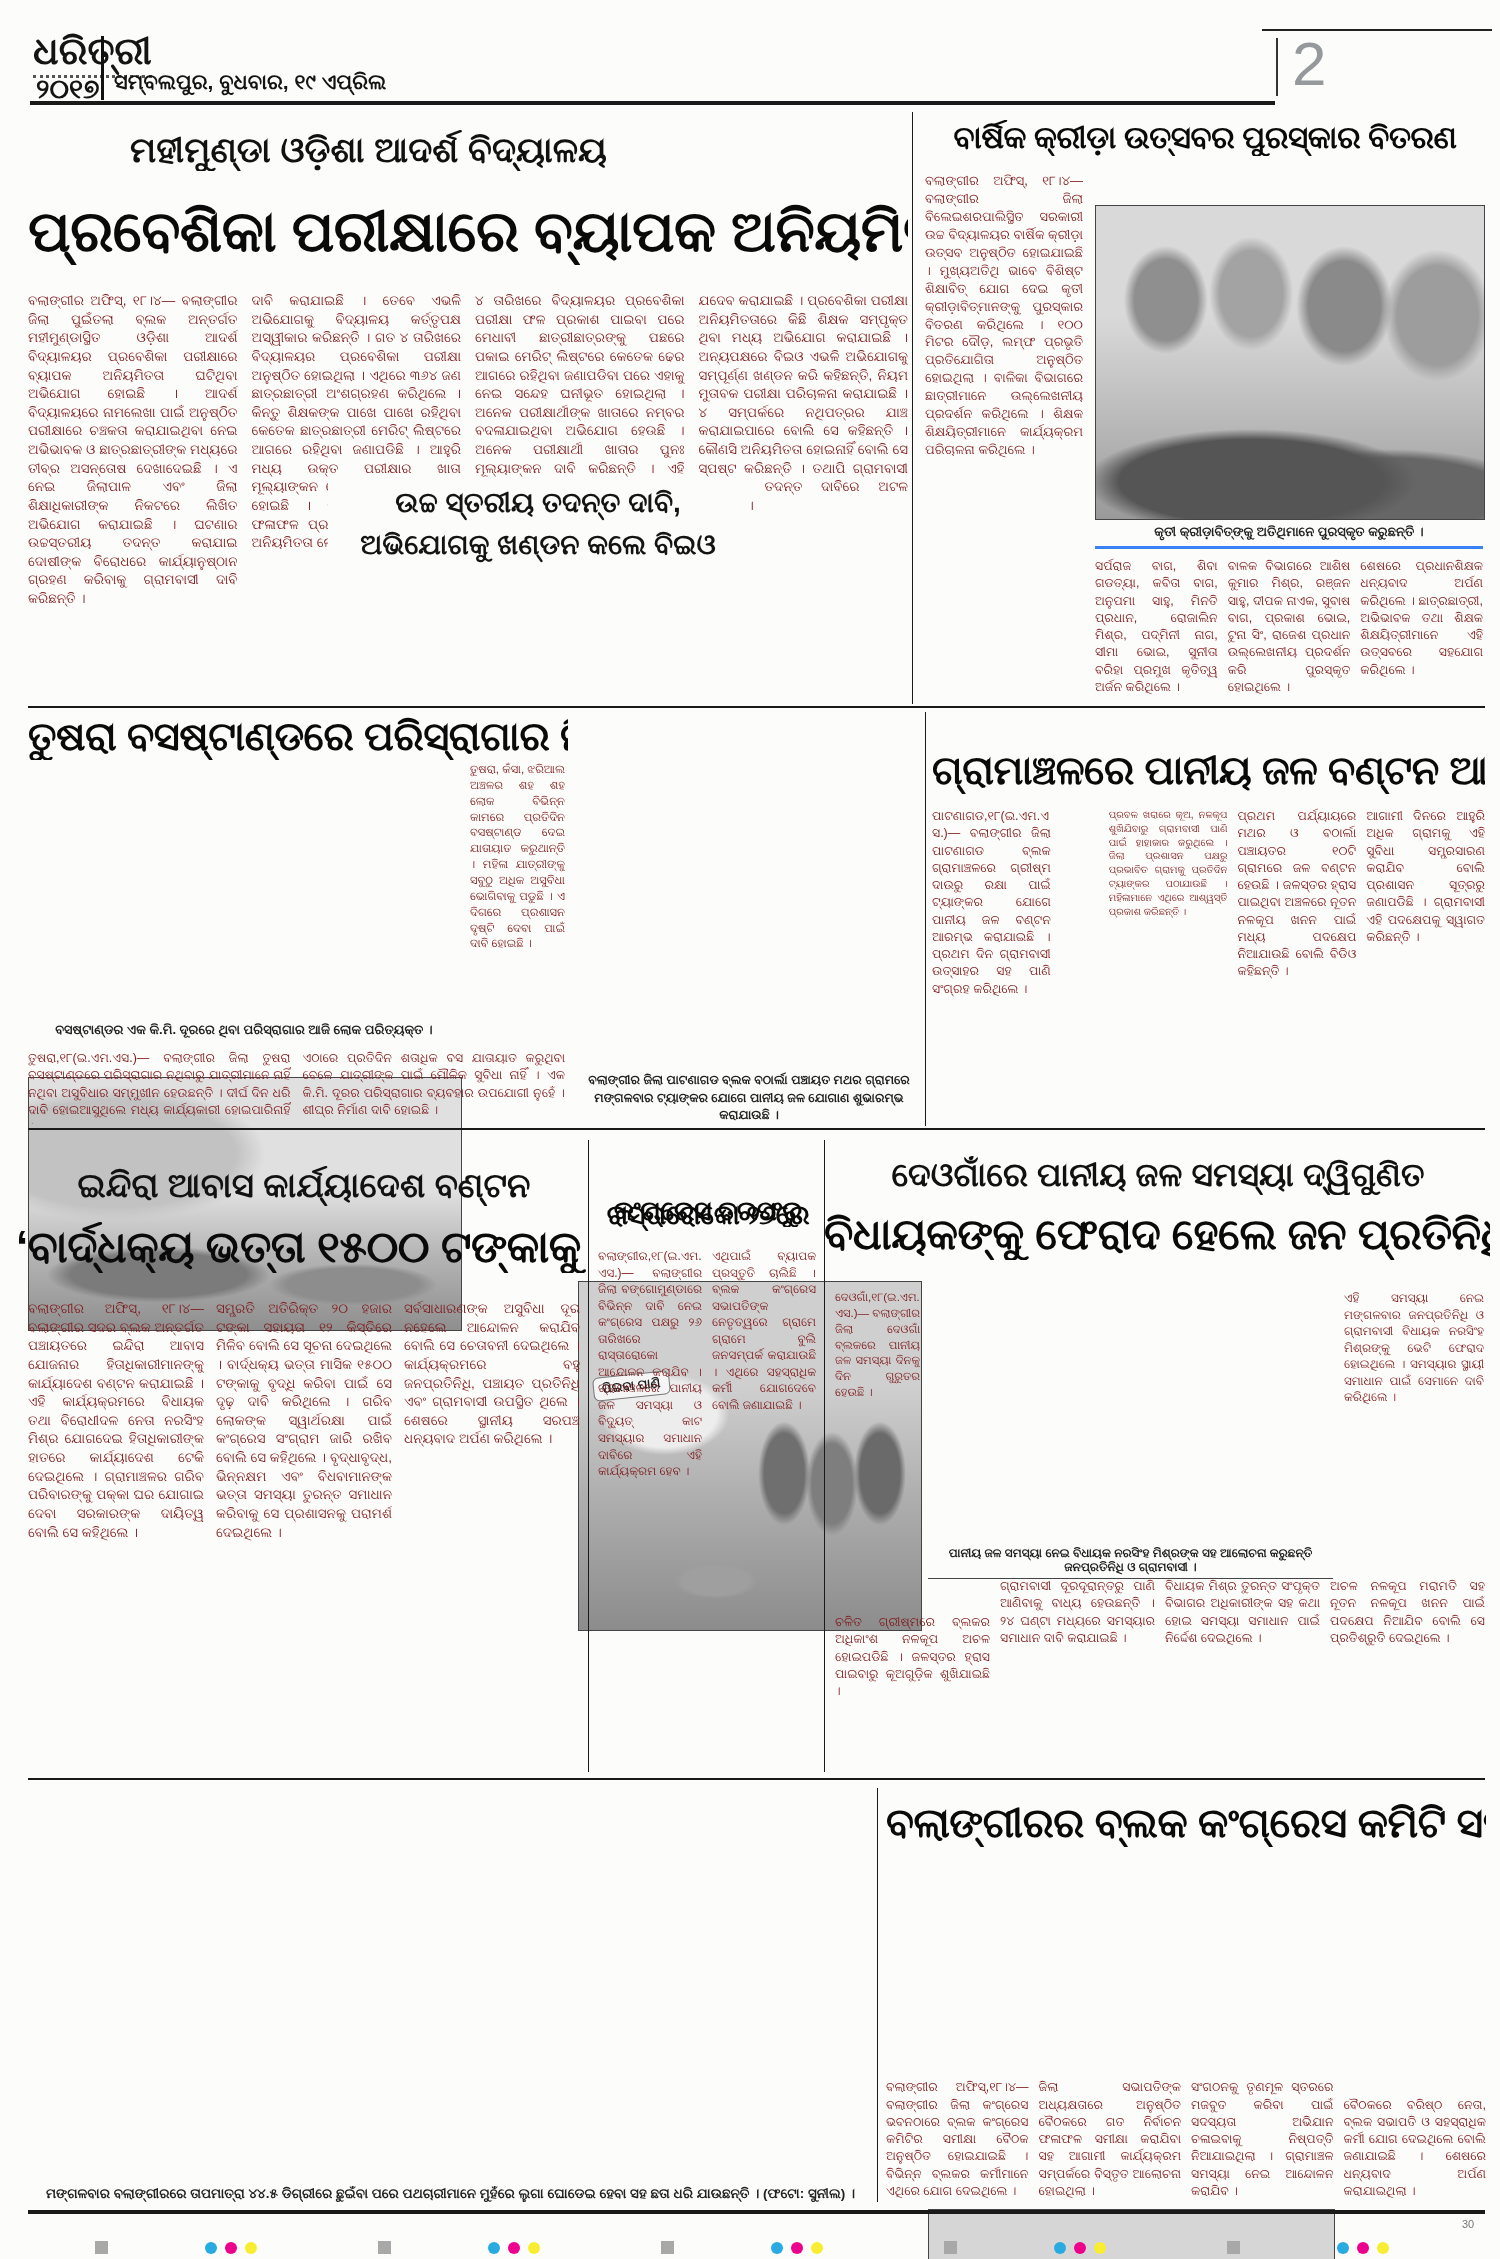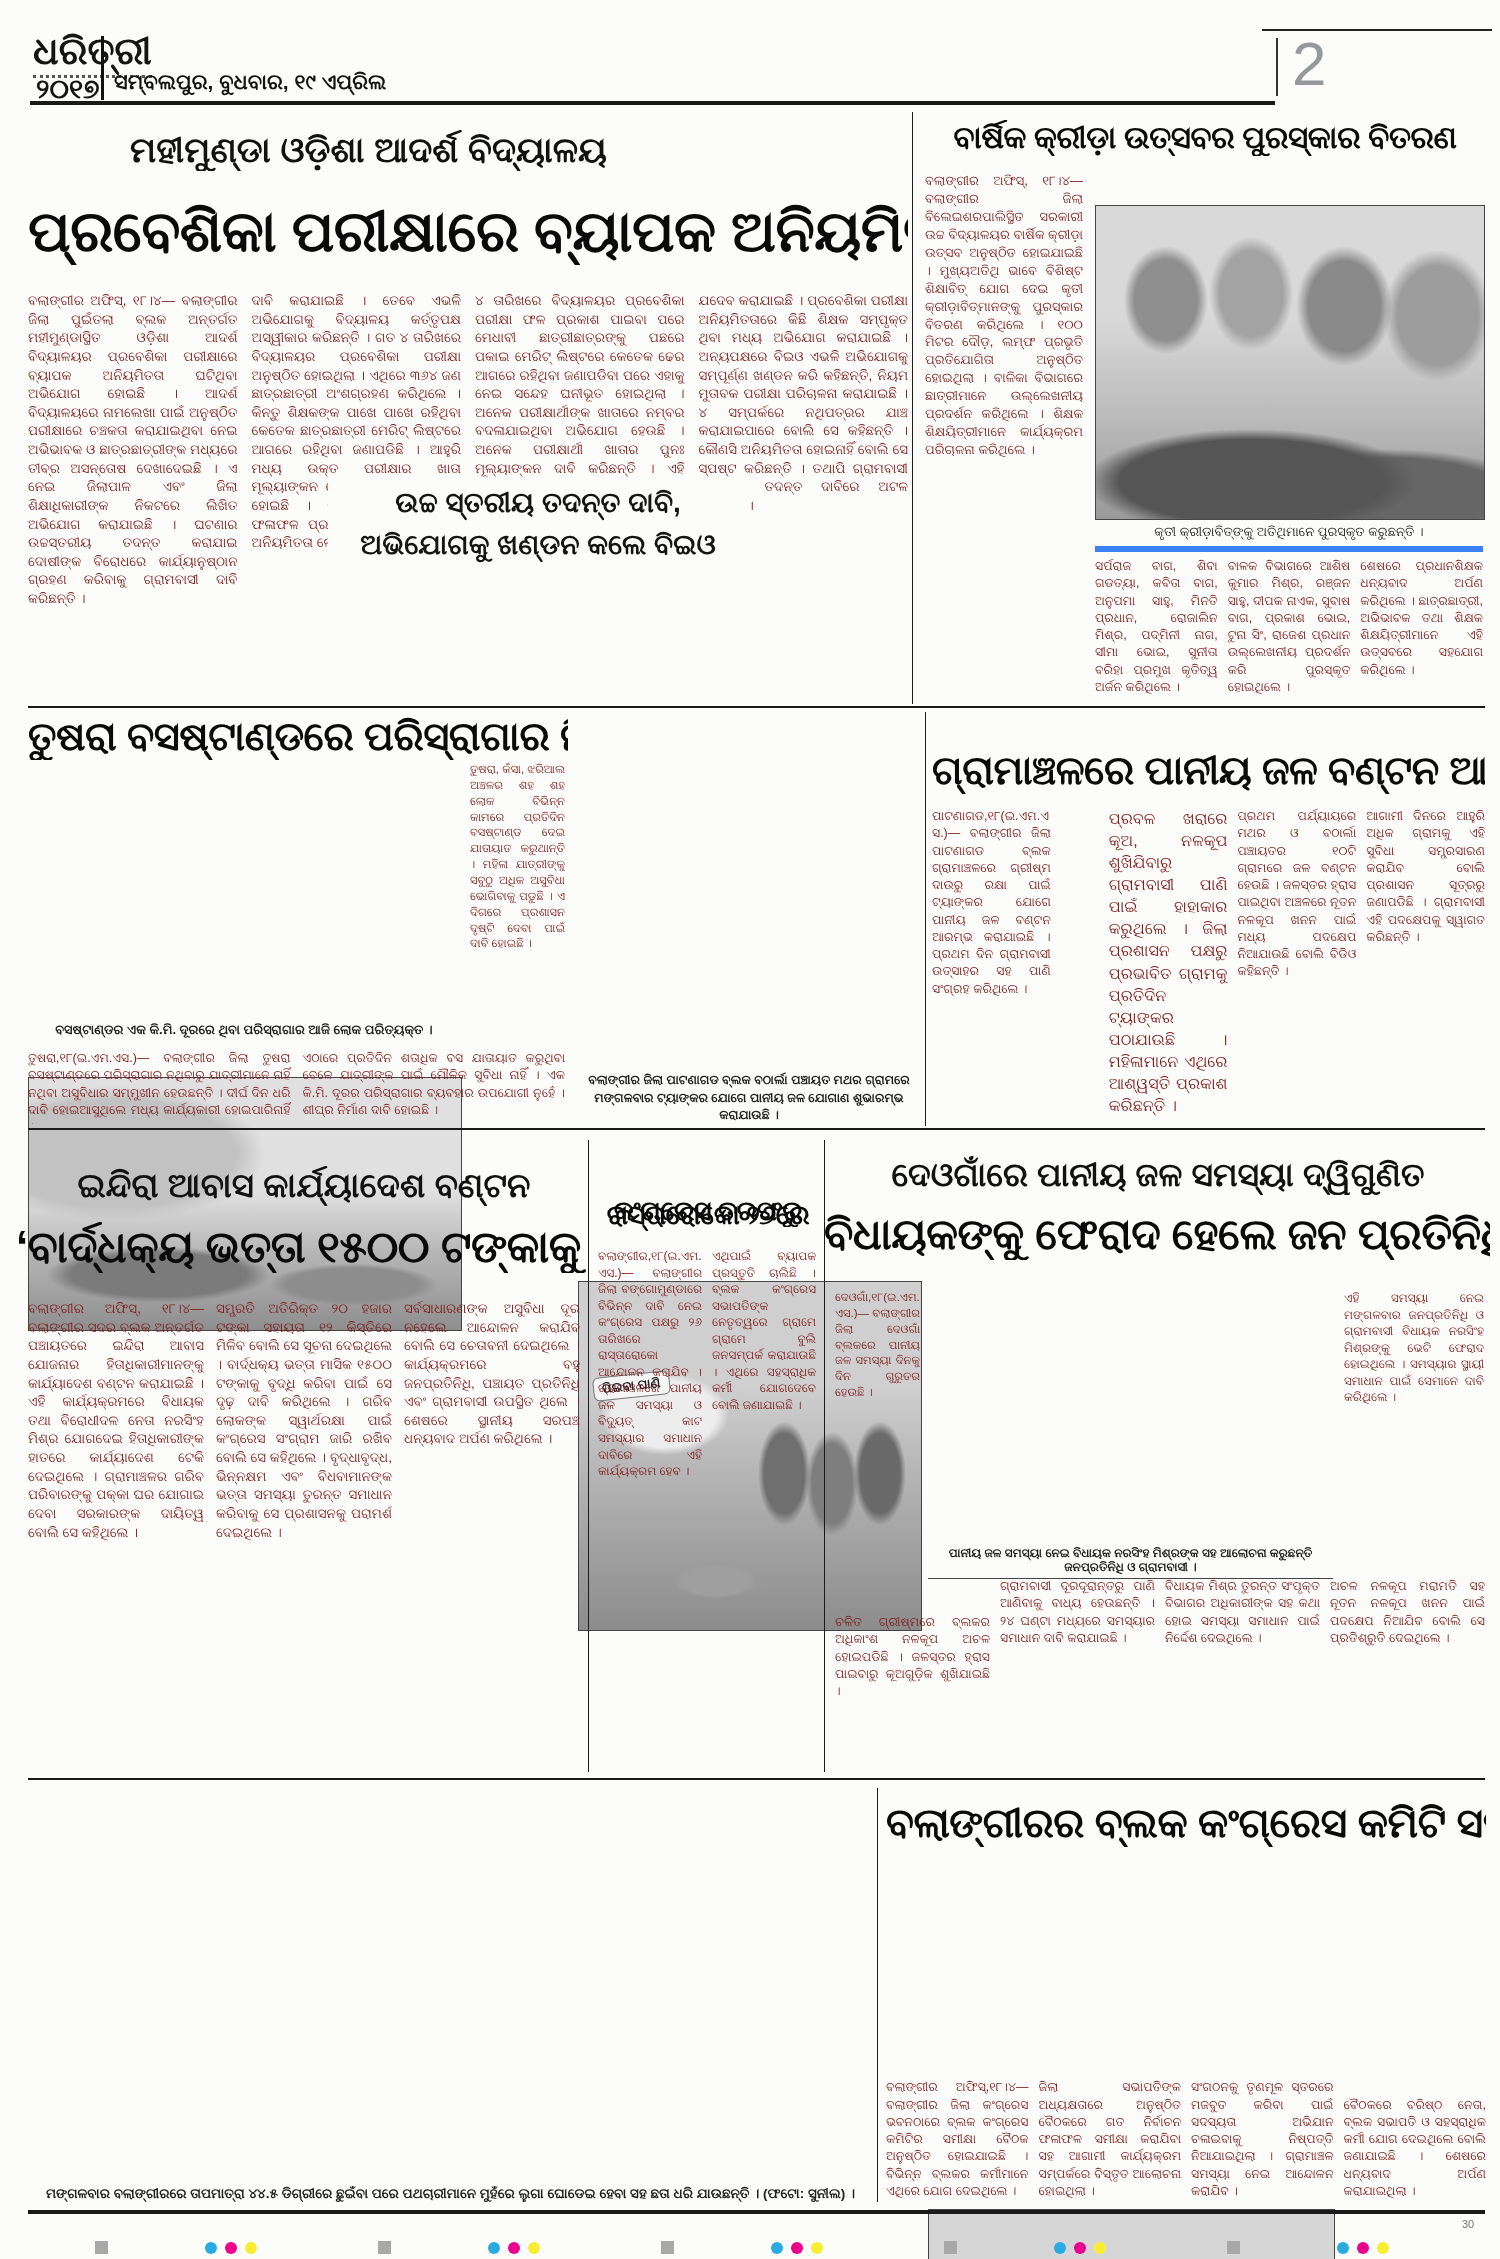--- a/index.html
+++ b/index.html
@@ -54,21 +54,21 @@
   <div class="abs col" style="left:925px;top:172px;width:158px;height:528px;font-size:13px;">ବଲାଙ୍ଗୀର ଅଫିସ୍, ୧୮।୪— ବଲାଙ୍ଗୀର ଜିଲା ବିଲେଇଶରପାଲିସ୍ଥିତ ସରକାରୀ ଉଚ୍ଚ ବିଦ୍ୟାଳୟର ବାର୍ଷିକ କ୍ରୀଡ଼ା ଉତ୍ସବ ଅନୁଷ୍ଠିତ ହୋଇଯାଇଛି । ମୁଖ୍ୟଅତିଥି ଭାବେ ବିଶିଷ୍ଟ ଶିକ୍ଷାବିତ୍ ଯୋଗ ଦେଇ କୃତୀ କ୍ରୀଡ଼ାବିତ୍‌ମାନଙ୍କୁ ପୁରସ୍କାର ବିତରଣ କରିଥିଲେ । ୧୦୦ ମିଟର ଦୌଡ଼, ଲମ୍ଫ ପ୍ରଭୃତି ପ୍ରତିଯୋଗିତା ଅନୁଷ୍ଠିତ ହୋଇଥିଲା । ବାଳିକା ବିଭାଗରେ ଛାତ୍ରୀମାନେ ଉଲ୍ଲେଖନୀୟ ପ୍ରଦର୍ଶନ କରିଥିଲେ । ଶିକ୍ଷକ ଶିକ୍ଷୟିତ୍ରୀମାନେ କାର୍ଯ୍ୟକ୍ରମ ପରିଚାଳନା କରିଥିଲେ ।</div>
   <div class="abs photo" style="left:1095px;top:205px;width:388px;height:313px;
        background:
          radial-gradient(70px 90px at 18% 30%, #8f8f8f 0 45%, transparent 60%),
          radial-gradient(70px 95px at 40% 28%, #a3a3a3 0 45%, transparent 60%),
          radial-gradient(80px 100px at 64% 32%, #8a8a8a 0 45%, transparent 60%),
          radial-gradient(90px 110px at 88% 35%, #9d9d9d 0 45%, transparent 60%),
          radial-gradient(220px 70px at 40% 88%, #555 0 60%, transparent 75%),
          radial-gradient(200px 60px at 75% 92%, #666 0 60%, transparent 75%),
          linear-gradient(#d9d9d9 0 35%, #bdbdbd 65%, #9a9a9a 100%);"></div>
-  <div class="abs caption" style="left:1095px;top:524px;width:388px;border-bottom:6px solid #3b82f6;padding-bottom:6px;font-weight:400;">କୃତୀ କ୍ରୀଡ଼ାବିତ୍‌ଙ୍କୁ ଅତିଥିମାନେ ପୁରସ୍କୃତ କରୁଛନ୍ତି ।</div>
+  <div class="abs caption" style="left:1095px;top:524px;width:388px;border-bottom:3px solid #3b82f6;padding-bottom:6px;font-weight:700;">କୃତୀ କ୍ରୀଡ଼ାବିତ୍‌ଙ୍କୁ ଅତିଥିମାନେ ପୁରସ୍କୃତ କରୁଛନ୍ତି ।</div>
   <div class="abs body-cols" style="left:1095px;top:558px;width:388px;height:144px;gap:10px;">
     <div class="col" style="font-size:12.5px;">ସର୍ପରାଜ ବାଗ, ଶିବା ଗଡତ୍ୟା, କବିତା ବାଗ, ଅନୁପମା ସାହୁ, ମିନତି ପ୍ରଧାନ, ରୋଜାଲିନ ମିଶ୍ର, ପଦ୍ମିନୀ ନାଗ, ସୀମା ଭୋଇ, ସୁନୀତା ବରିହା ପ୍ରମୁଖ କୃତିତ୍ୱ ଅର୍ଜନ କରିଥିଲେ ।</div>
     <div class="col" style="font-size:12.5px;">ବାଳକ ବିଭାଗରେ ଆଶିଷ କୁମାର ମିଶ୍ର, ରଞ୍ଜନ ସାହୁ, ଦୀପକ ନାଏକ, ସୁବାଷ ବାଗ, ପ୍ରକାଶ ଭୋଇ, ଟୁନା ସିଂ, ରାଜେଶ ପ୍ରଧାନ ଉଲ୍ଲେଖନୀୟ ପ୍ରଦର୍ଶନ କରି ପୁରସ୍କୃତ ହୋଇଥିଲେ ।</div>
     <div class="col" style="font-size:12.5px;">ଶେଷରେ ପ୍ରଧାନଶିକ୍ଷକ ଧନ୍ୟବାଦ ଅର୍ପଣ କରିଥିଲେ । ଛାତ୍ରଛାତ୍ରୀ, ଅଭିଭାବକ ତଥା ଶିକ୍ଷକ ଶିକ୍ଷୟିତ୍ରୀମାନେ ଏହି ଉତ୍ସବରେ ସହଯୋଗ କରିଥିଲେ ।</div>
   </div>
 
   <div class="abs rule-h" style="left:28px;top:706px;width:1457px;height:2px;"></div>
 
   <div class="abs hl" style="left:28px;top:714px;font-size:40px;width:540px;">ତୁଷରା ବସଷ୍ଟାଣ୍ଡରେ ପରିସ୍ରାଗାର ନିର୍ମାଣ ଦାବି</div>
   <div class="abs photo" style="left:28px;top:762px;width:432px;height:252px;
@@ -94,21 +94,21 @@
          linear-gradient(#cfcfcf 0 30%, #b0b0b0 60%, #8c8c8c 100%);">
     <div style="position:absolute;left:14px;top:92px;background:#f5f5f5;border:1px solid #777;border-radius:6px;
                 padding:3px 8px;font-size:13px;font-weight:800;transform:rotate(-6deg);color:#222;">ପିଇବା ପାଣି</div>
   </div>
   <div class="abs caption" style="left:578px;top:1072px;width:342px;font-size:12.5px;font-weight:600;line-height:1.4;">ବଲାଙ୍ଗୀର ଜିଲା ପାଟଣାଗଡ ବ୍ଲକ ବଠାର୍ଲା ପଞ୍ଚାୟତ ମଥର ଗ୍ରାମରେ ମଙ୍ଗଳବାର ଟ୍ୟାଙ୍କର ଯୋଗେ ପାନୀୟ ଜଳ ଯୋଗାଣ ଶୁଭାରମ୍ଭ କରାଯାଉଛି ।</div>
 
   <div class="abs rule-v" style="left:925px;top:712px;height:414px;width:1px;"></div>
   <div class="abs hl" style="left:932px;top:748px;width:553px;font-size:40px;font-weight:900;">ଗ୍ରାମାଞ୍ଚଳରେ ପାନୀୟ ଜଳ ବଣ୍ଟନ ଆରମ୍ଭ</div>
   <div class="abs body-cols" style="left:932px;top:808px;width:553px;height:314px;gap:10px;">
     <div class="col" style="font-size:12.5px;">ପାଟଣାଗଡ,୧୮(ଇ.ଏମ.ଏସ.)— ବଲାଙ୍ଗୀର ଜିଲା ପାଟଣାଗଡ ବ୍ଲକ ଗ୍ରାମାଞ୍ଚଳରେ ଗ୍ରୀଷ୍ମ ଦାଉରୁ ରକ୍ଷା ପାଇଁ ଟ୍ୟାଙ୍କର ଯୋଗେ ପାନୀୟ ଜଳ ବଣ୍ଟନ ଆରମ୍ଭ କରାଯାଇଛି । ପ୍ରଥମ ଦିନ ଗ୍ରାମବାସୀ ଉତ୍ସାହର ସହ ପାଣି ସଂଗ୍ରହ କରିଥିଲେ ।</div>
-    <div class="col" style="font-size:16px;margin-left:48px;">ପ୍ରବଳ ଖରାରେ କୂଅ, ନଳକୂପ ଶୁଖିଯିବାରୁ ଗ୍ରାମବାସୀ ପାଣି ପାଇଁ ହାହାକାର କରୁଥିଲେ । ଜିଲା ପ୍ରଶାସନ ପକ୍ଷରୁ ପ୍ରଭାବିତ ଗ୍ରାମକୁ ପ୍ରତିଦିନ ଟ୍ୟାଙ୍କର ପଠାଯାଉଛି । ମହିଳାମାନେ ଏଥିରେ ଆଶ୍ୱସ୍ତି ପ୍ରକାଶ କରିଛନ୍ତି ।</div>
+    <div class="col" style="font-size:10px;margin-left:48px;">ପ୍ରବଳ ଖରାରେ କୂଅ, ନଳକୂପ ଶୁଖିଯିବାରୁ ଗ୍ରାମବାସୀ ପାଣି ପାଇଁ ହାହାକାର କରୁଥିଲେ । ଜିଲା ପ୍ରଶାସନ ପକ୍ଷରୁ ପ୍ରଭାବିତ ଗ୍ରାମକୁ ପ୍ରତିଦିନ ଟ୍ୟାଙ୍କର ପଠାଯାଉଛି । ମହିଳାମାନେ ଏଥିରେ ଆଶ୍ୱସ୍ତି ପ୍ରକାଶ କରିଛନ୍ତି ।</div>
     <div class="col" style="font-size:12.5px;">ପ୍ରଥମ ପର୍ଯ୍ୟାୟରେ ମଥର ଓ ବଠାର୍ଲା ପଞ୍ଚାୟତର ୧୦ଟି ଗ୍ରାମରେ ଜଳ ବଣ୍ଟନ ହେଉଛି । ଜଳସ୍ତର ହ୍ରାସ ପାଇଥିବା ଅଞ୍ଚଳରେ ନୂତନ ନଳକୂପ ଖନନ ପାଇଁ ମଧ୍ୟ ପଦକ୍ଷେପ ନିଆଯାଉଛି ବୋଲି ବିଡିଓ କହିଛନ୍ତି ।</div>
     <div class="col" style="font-size:12.5px;">ଆଗାମୀ ଦିନରେ ଆହୁରି ଅଧିକ ଗ୍ରାମକୁ ଏହି ସୁବିଧା ସମ୍ପ୍ରସାରଣ କରାଯିବ ବୋଲି ପ୍ରଶାସନ ସୂତ୍ରରୁ ଜଣାପଡିଛି । ଗ୍ରାମବାସୀ ଏହି ପଦକ୍ଷେପକୁ ସ୍ୱାଗତ କରିଛନ୍ତି ।</div>
   </div>
 
   <div class="abs rule-h" style="left:28px;top:1128px;width:1457px;height:2px;"></div>
 
   <div class="abs kicker" style="left:28px;top:1166px;width:552px;font-size:34px;text-align:center;">ଇନ୍ଦିରା ଆବାସ କାର୍ଯ୍ୟାଦେଶ ବଣ୍ଟନ</div>
   <div class="abs hl" style="left:16px;top:1222px;width:572px;font-size:44px;font-weight:900;text-align:center;">‘ବାର୍ଦ୍ଧକ୍ୟ ଭତ୍ତା ୧୫୦୦ ଟଙ୍କାକୁ ବୃଦ୍ଧି କରାଯାଉ’</div>
   <div class="abs body-cols" style="left:28px;top:1300px;width:552px;height:468px;gap:12px;">
     <div class="col">ବଲାଙ୍ଗୀର ଅଫିସ୍, ୧୮।୪— ବଲାଙ୍ଗୀର ସଦର ବ୍ଲକ ଅନ୍ତର୍ଗତ ପଞ୍ଚାୟତରେ ଇନ୍ଦିରା ଆବାସ ଯୋଜନାର ହିତାଧିକାରୀମାନଙ୍କୁ କାର୍ଯ୍ୟାଦେଶ ବଣ୍ଟନ କରାଯାଇଛି । ଏହି କାର୍ଯ୍ୟକ୍ରମରେ ବିଧାୟକ ତଥା ବିରୋଧୀଦଳ ନେତା ନରସିଂହ ମିଶ୍ର ଯୋଗଦେଇ ହିତାଧିକାରୀଙ୍କ ହାତରେ କାର୍ଯ୍ୟାଦେଶ ଟେକି ଦେଇଥିଲେ । ଗ୍ରାମାଞ୍ଚଳର ଗରିବ ପରିବାରଙ୍କୁ ପକ୍କା ଘର ଯୋଗାଇ ଦେବା ସରକାରଙ୍କ ଦାୟିତ୍ୱ ବୋଲି ସେ କହିଥିଲେ ।</div>

